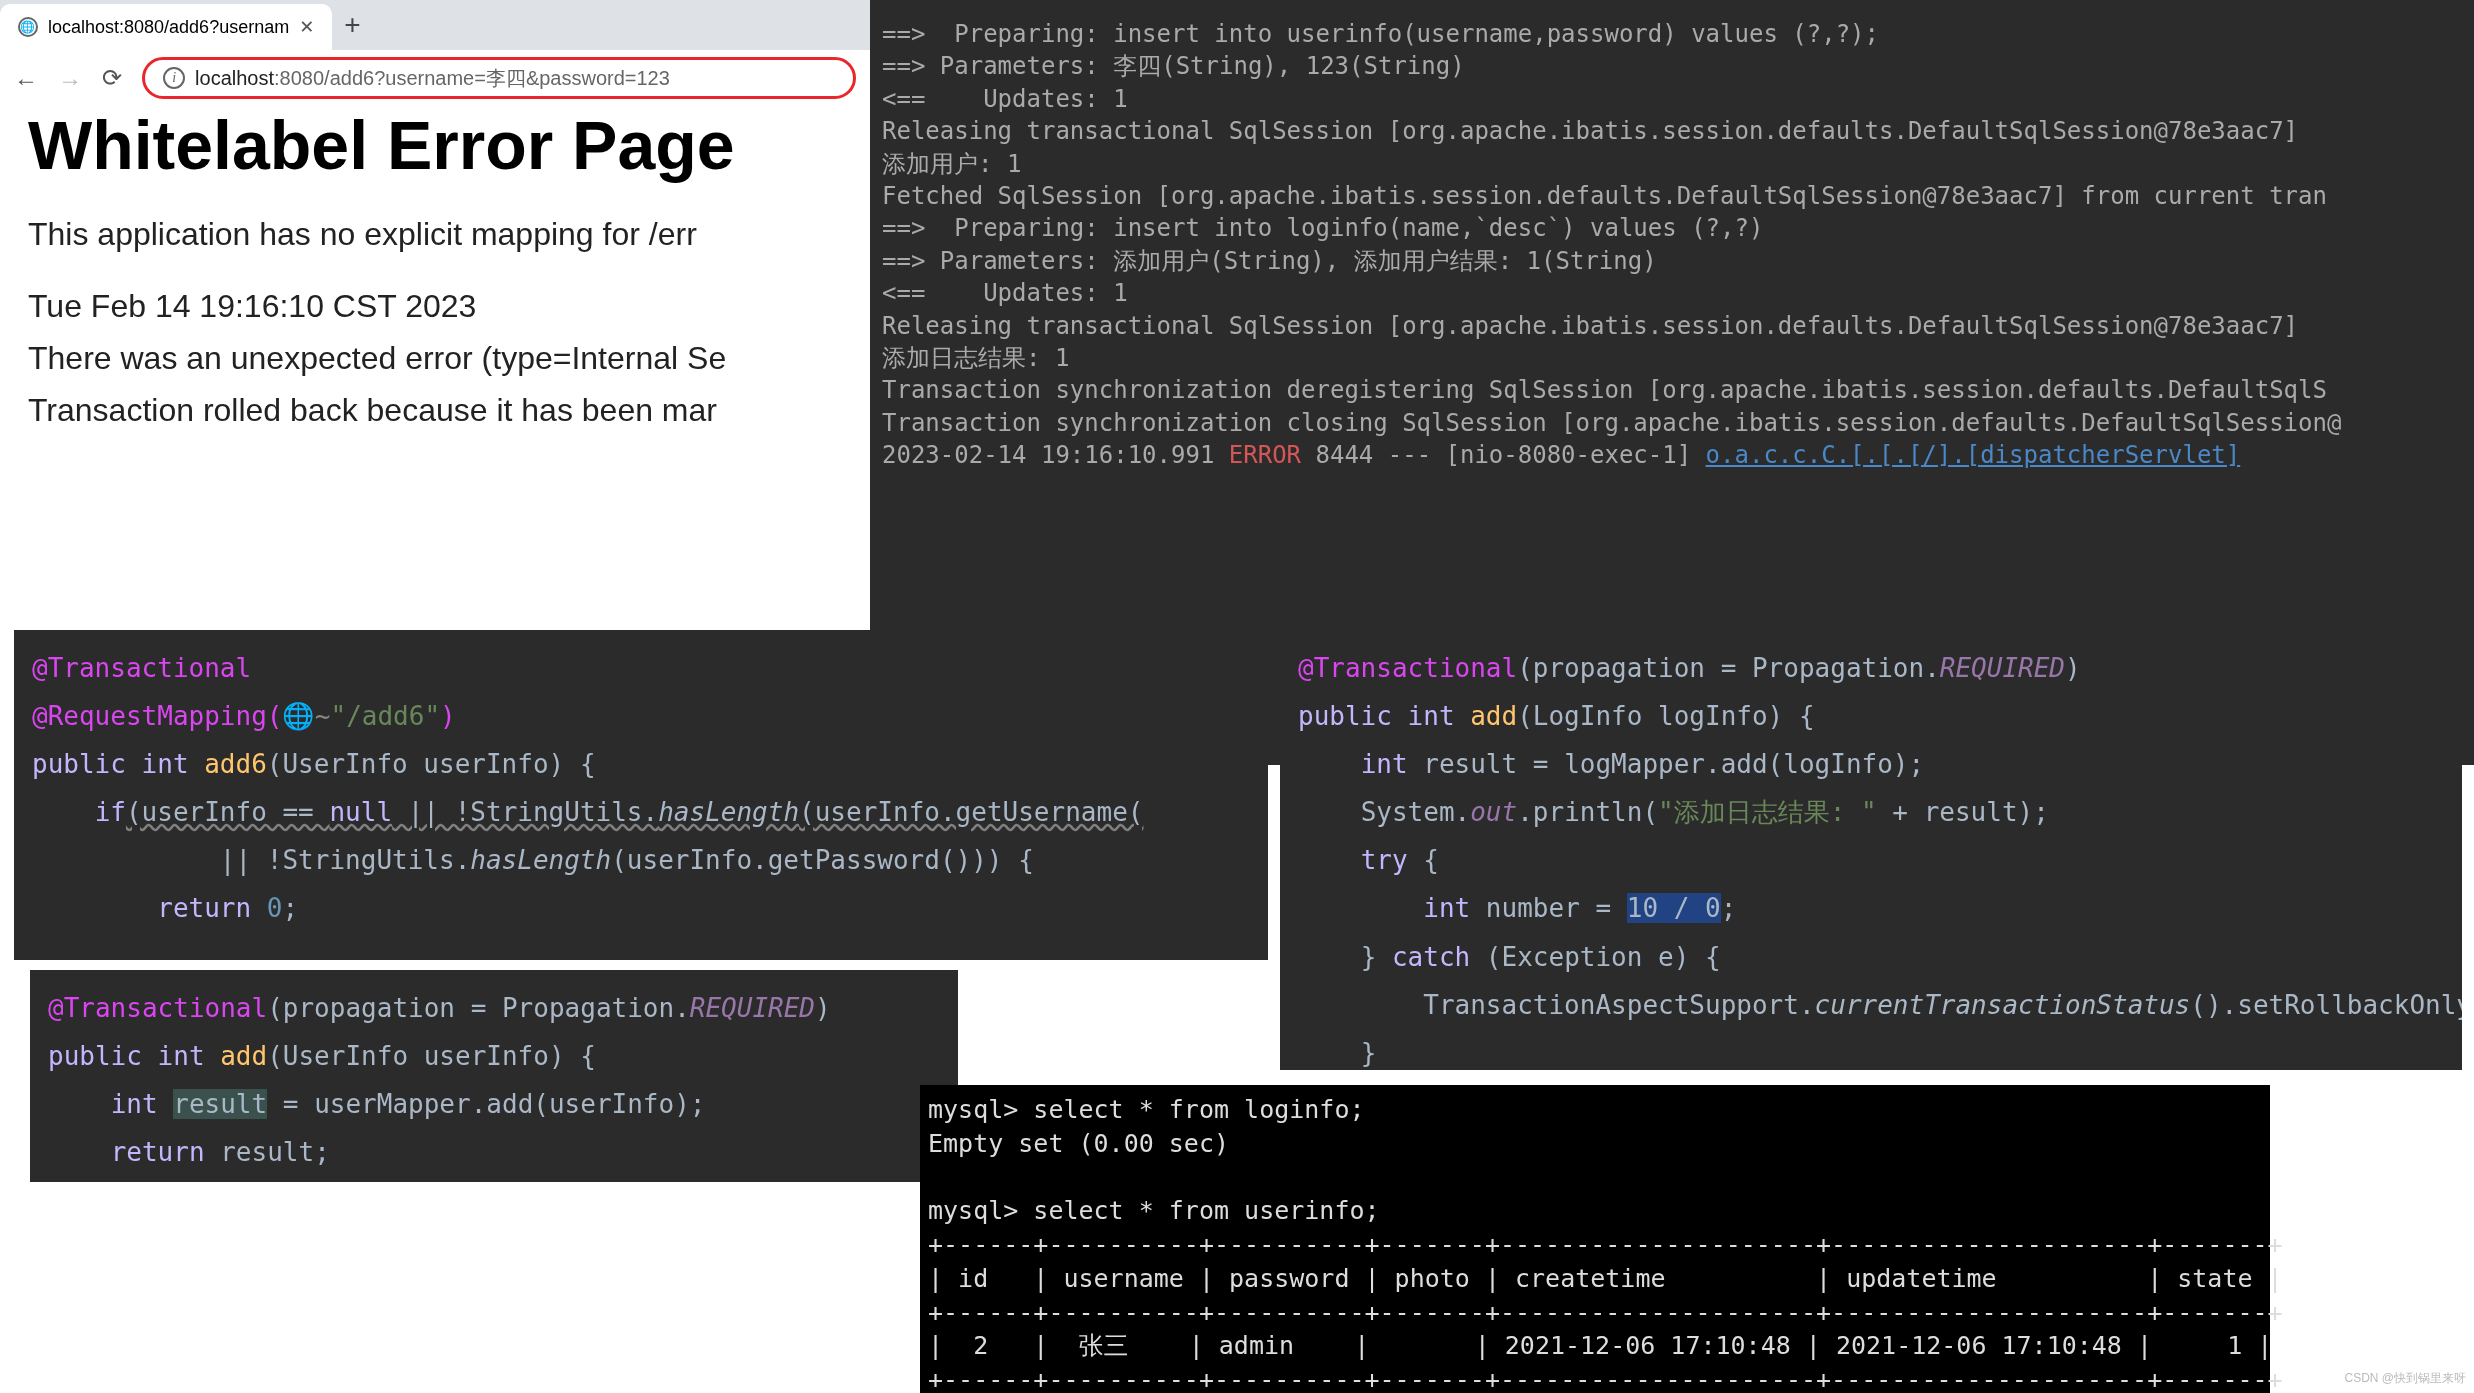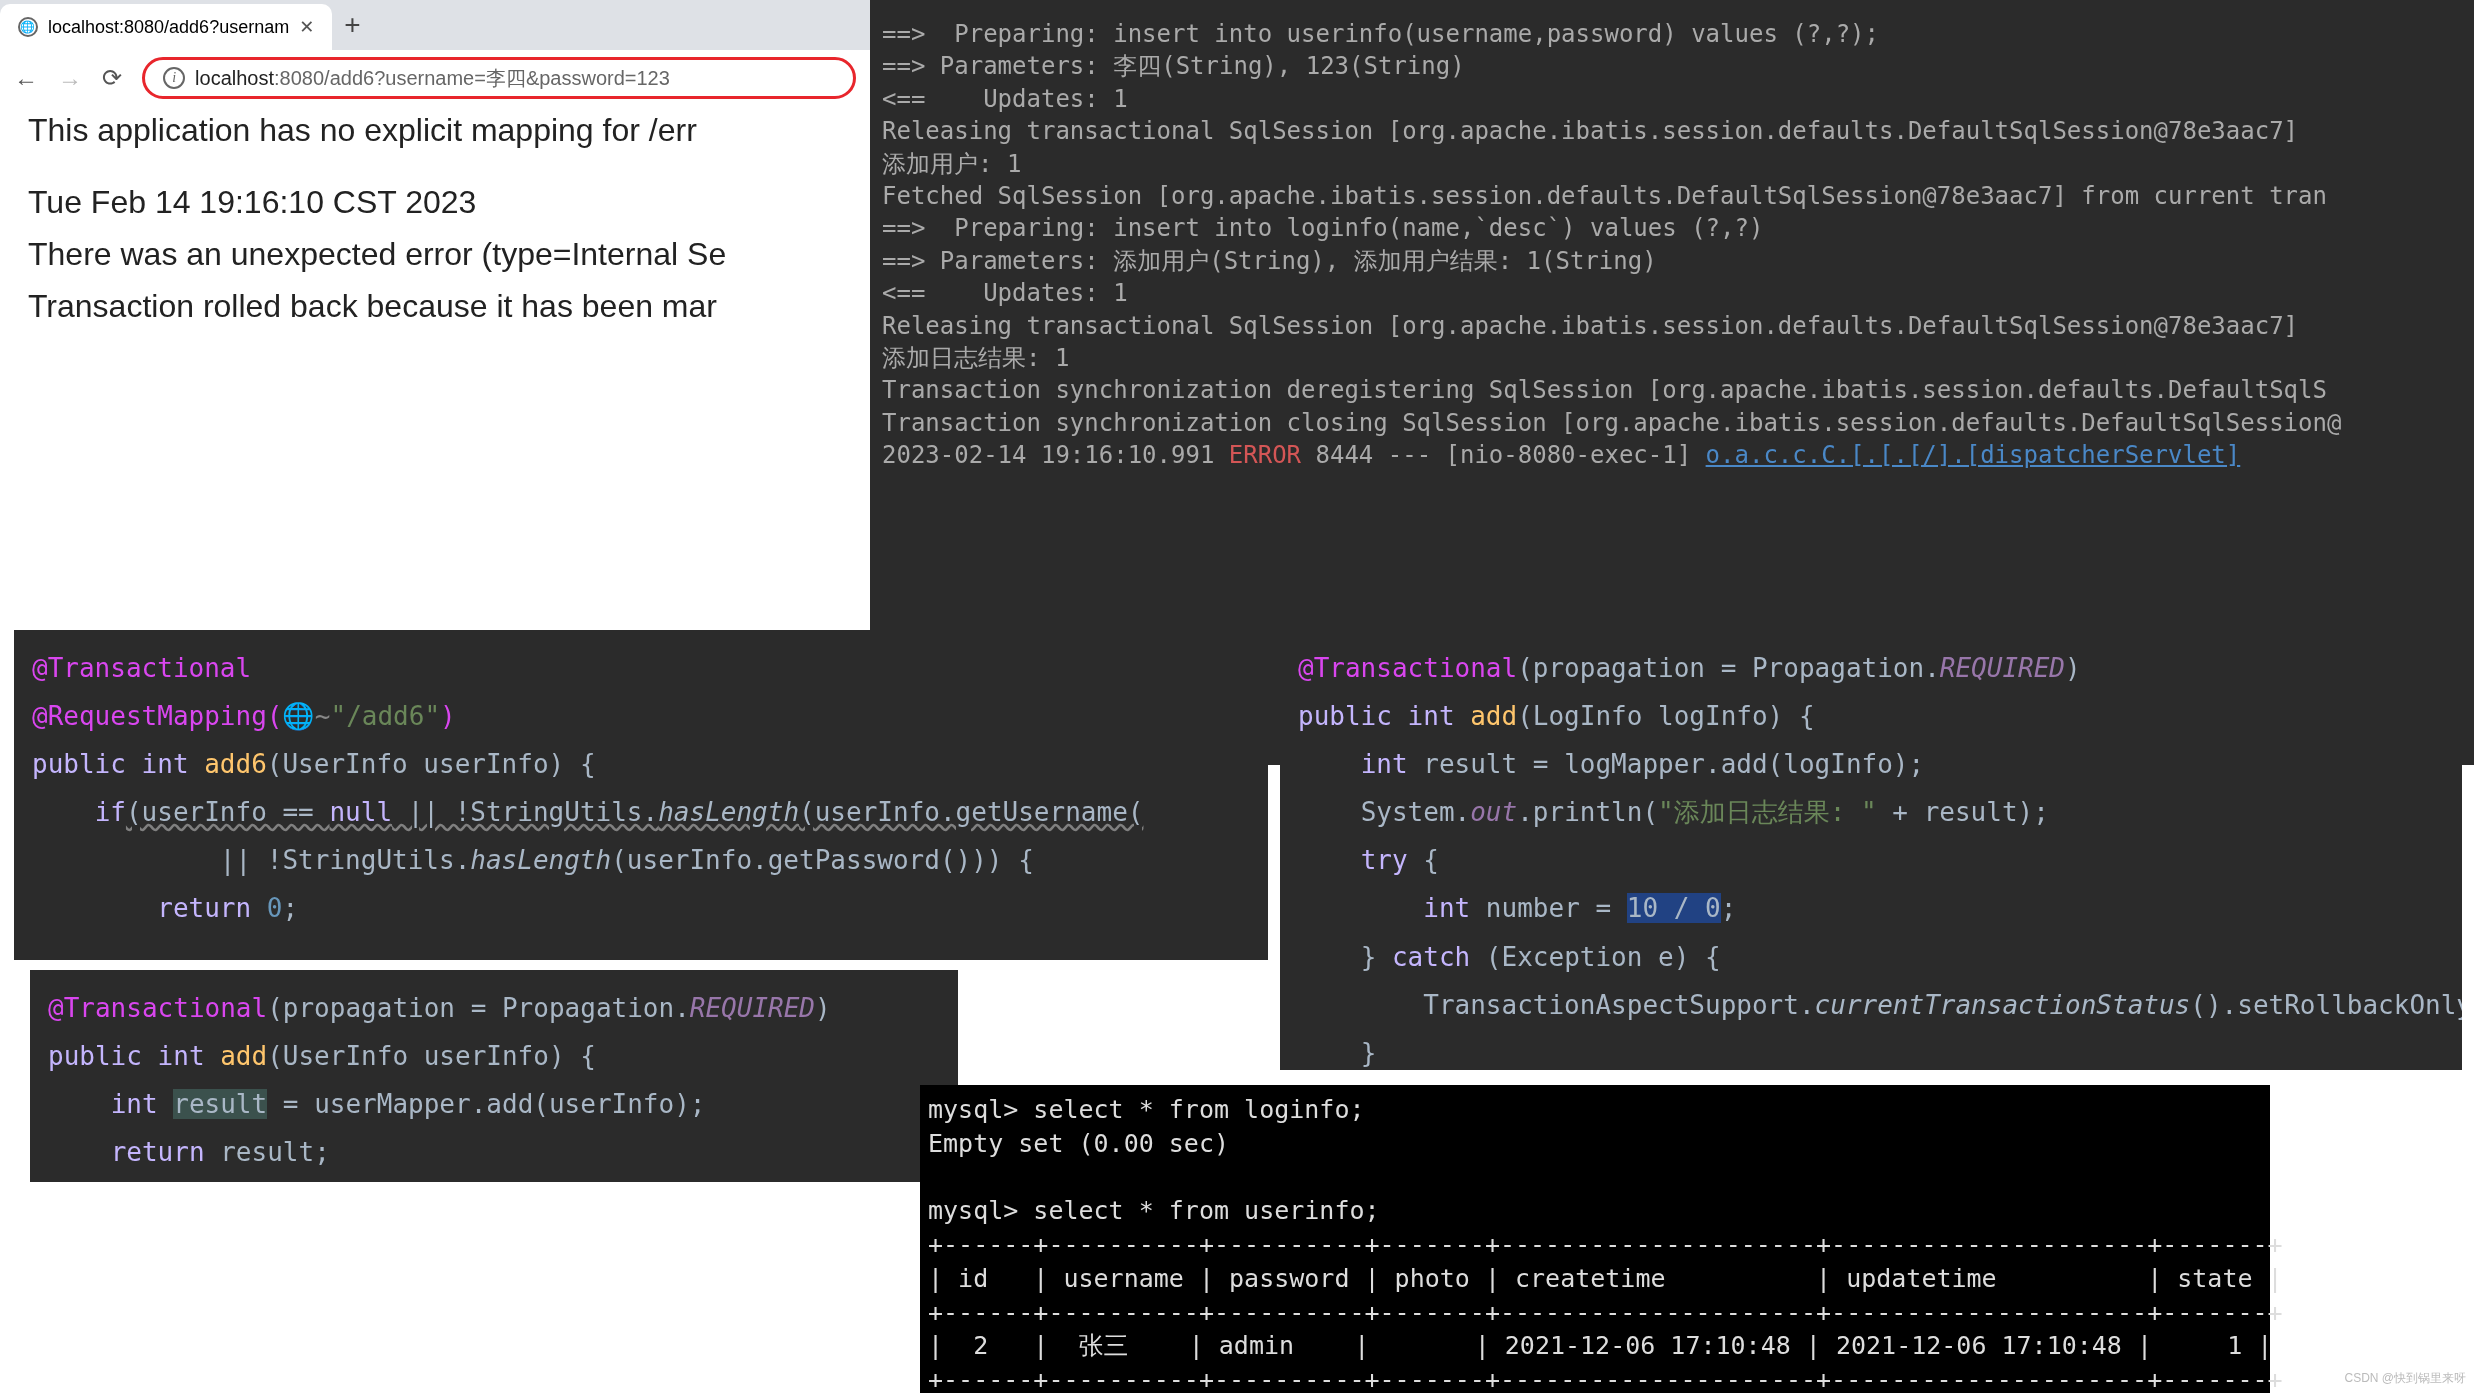--- a/index.html
+++ b/index.html
@@ -71,20 +71,21 @@
     <span class="nav-icon" style="color:#bbb">→</span>
     <span class="nav-icon">⟳</span>
     <div class="url-box">
       <span class="url-info-icon">i</span>
       <span><span class="url-host">localhost</span><span class="url-rest">:8080/add6?username=李四&amp;password=123</span></span>
     </div>
   </div>
 </div>
 
 <div class="error-page">
+  <h1 class="error-h1">Whitelabel Error Page</h1>
   <div class="error-text">
     <p>This application has no explicit mapping for /err</p>
     <p style="margin-top:24px">Tue Feb 14 19:16:10 CST 2023</p>
     <p>There was an unexpected error (type=Internal Se</p>
     <p>Transaction rolled back because it has been mar</p>
   </div>
 </div>
 
 <div class="console-panel"><span>==&gt;  Preparing: insert into userinfo(username,password) values (?,?);</span>
 <span>==&gt; Parameters: 李四(String), 123(String)</span>

